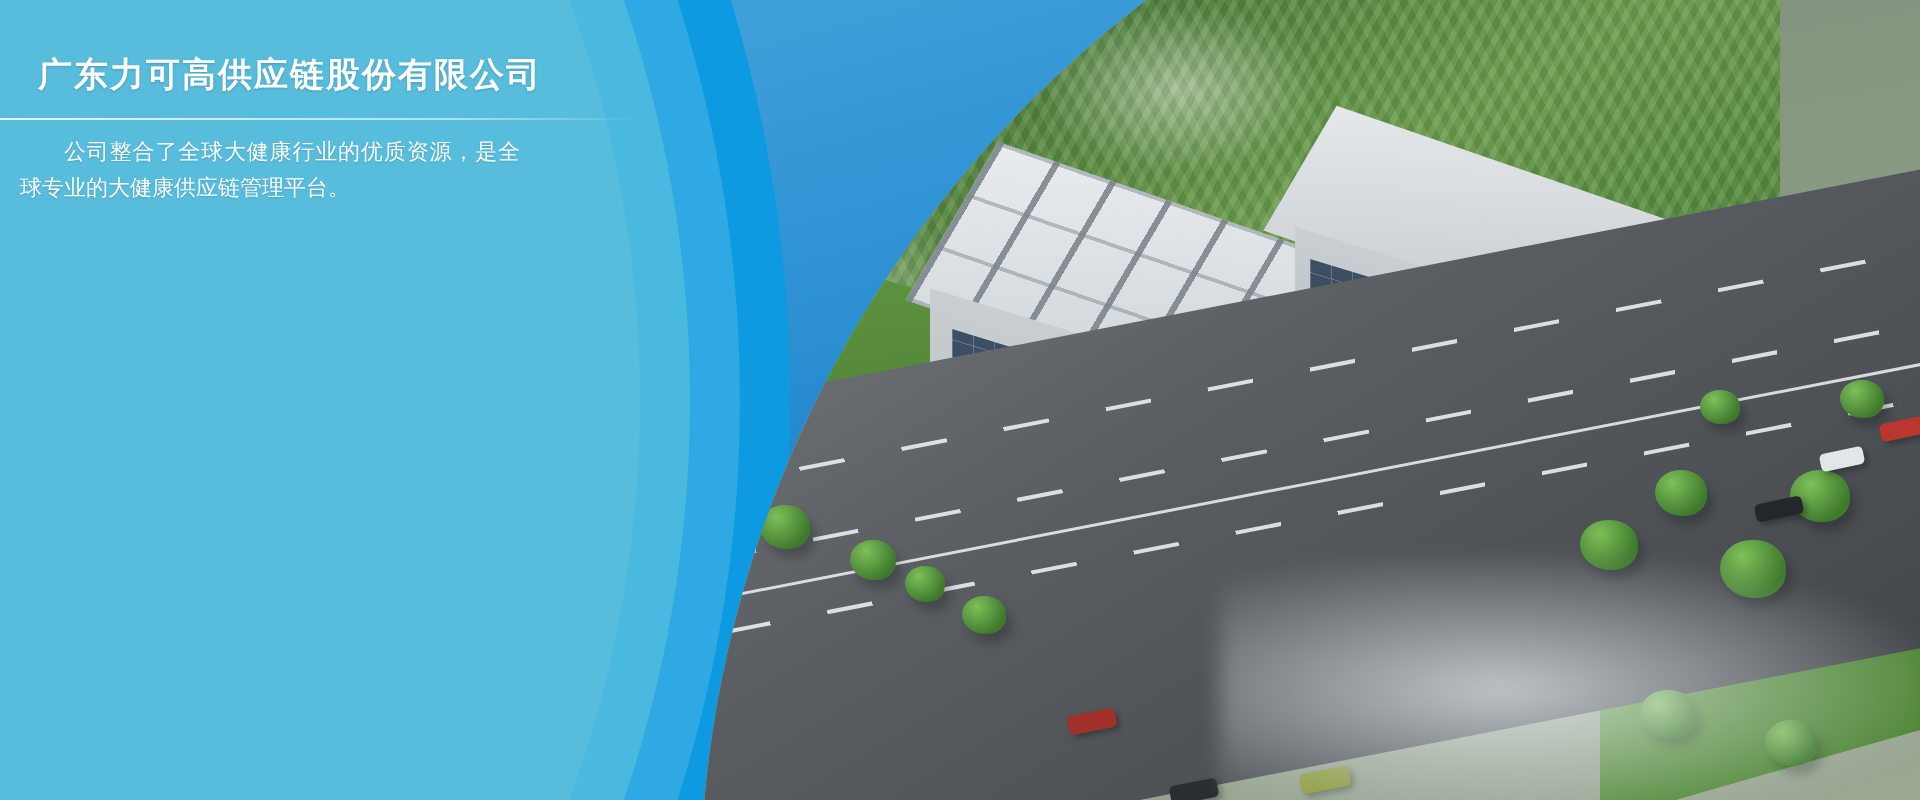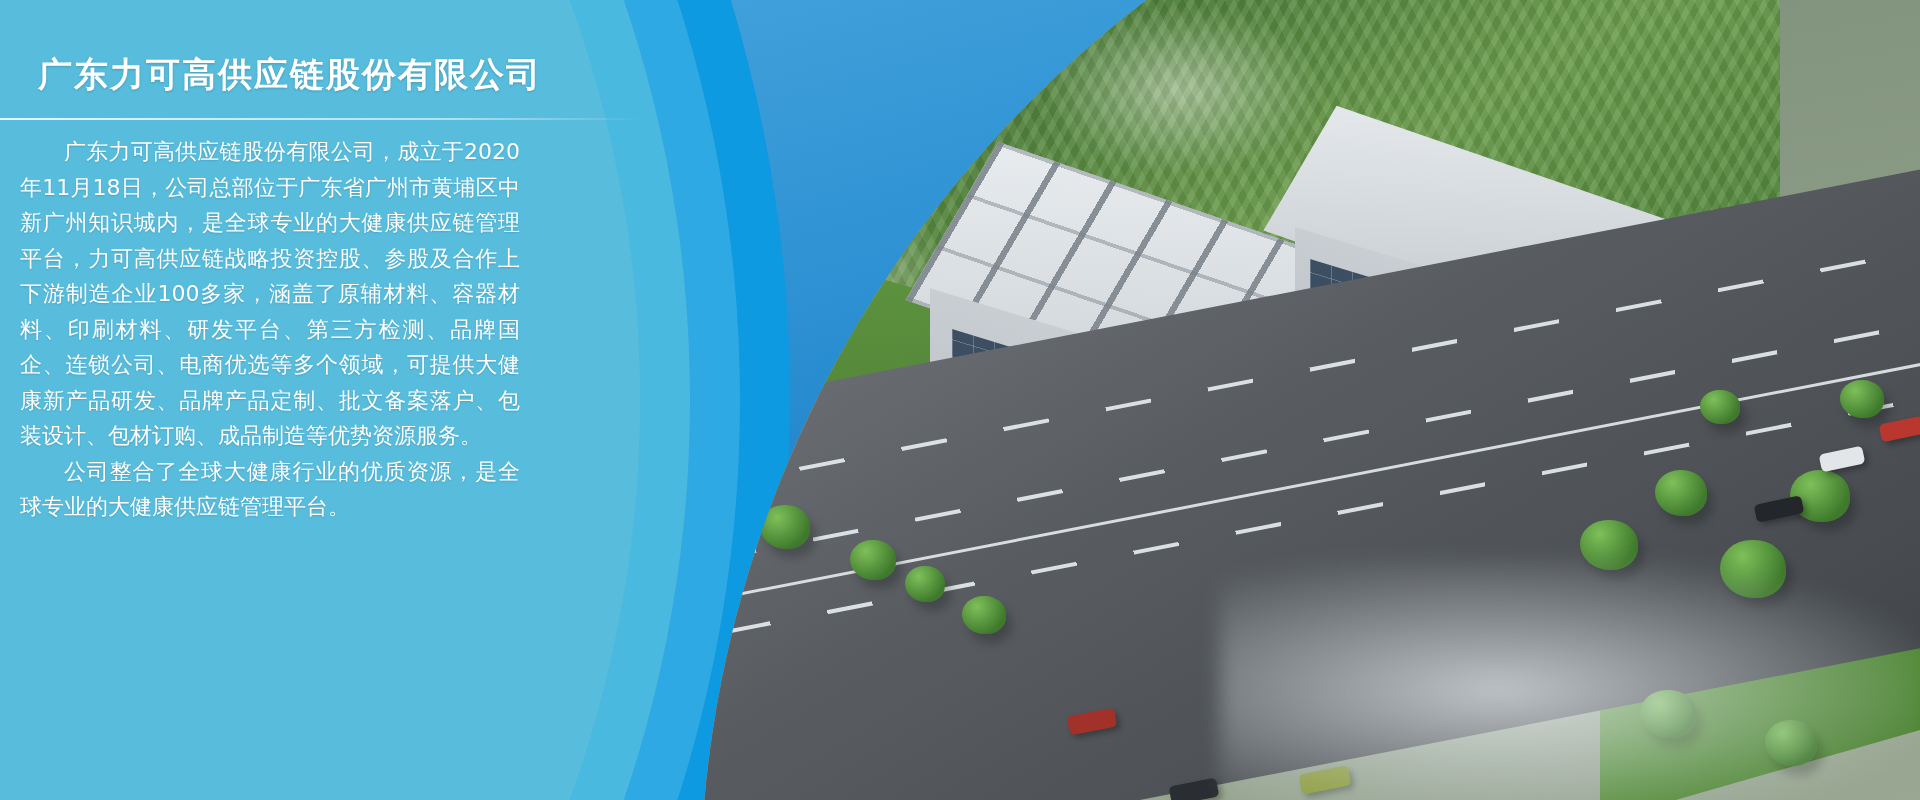--- a/index.html
+++ b/index.html
@@ -314,18 +314,17 @@
       <div class="car" style="left:470px;top:782px;width:48px;height:19px;background:#2a2d31;transform:rotate(-11deg);"></div>
 
       <div class="ph-mist"></div>
     </div>
   </div>
 
   <div class="content">
     <div class="title">广东力可高供应链股份有限公司</div>
     <div class="divider"></div>
     <div class="body-text">
-      <p>广东力可高供应链股份有限公司，成立于2020年11月18日，公司总部位于广东省广州市黄埔区中新广州知识城内，是全球专业的大健康供应链管理平台，力可高供应链战略投资控股、参股及合作上下游制造企业100多家，涵盖了原辅材料、容器材料、印刷材料、研发平台、第三方检测、品牌国企、连锁公司、电商优选等多个领域，可提供大健康新产品研发、品牌产品定制、批文备案落户、包装设计、包材订购、成品制造等优势资源服务。</p>
       <p>公司整合了全球大健康行业的优质资源，是全球专业的大健康供应链管理平台。</p>
     </div>
   </div>
 
 </div>
 
 </body></html>

